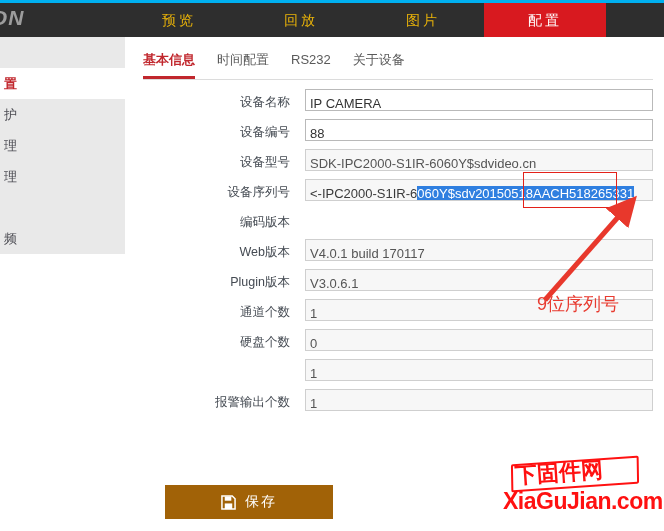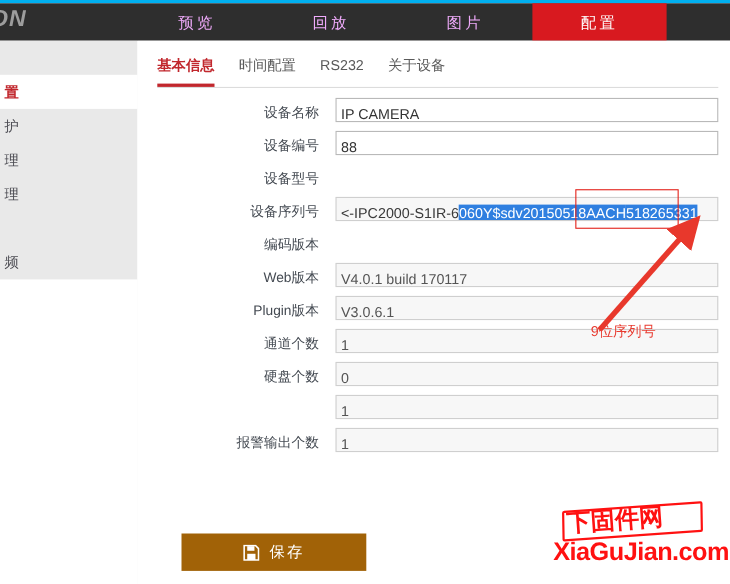--- a/index.html
+++ b/index.html
@@ -25,21 +25,21 @@
   .brand {
     position: absolute; left: -16px; top: 3px;
     font-size: 21px; font-style: italic; font-weight: bold;
     letter-spacing: 1px; color: #9d9d9d;
     font-family: "Liberation Sans", "DejaVu Sans", sans-serif;
     white-space: nowrap;
   }
   .nav-items { position: absolute; left: 118px; top: 0; height: 34px; display: flex; }
   .nav-item {
     width: 122px; height: 34px; line-height: 34px; text-align: center;
-    color: #f0abfc; font-size: 14px; letter-spacing: 3px;
+    color: #eab308; font-size: 14px; letter-spacing: 3px;
     cursor: pointer; user-select: none;
   }
   .nav-item.active { background: #d8191f; color: #ffffff; font-weight: normal; }
 
   
   .sidebar {
     position: absolute; left: 0; top: 37px; width: 125px; height: 494px;
     background: #e9e9e9;
   }
   .side-item {
@@ -104,21 +104,21 @@
   .redbox {
     position: absolute; left: 398px; top: -7px;
     width: 94px; height: 36px;
     border: 1.5px solid #e32119;
     pointer-events: none;
   }
 
   
   .annot-text {
     position: absolute; left: 537px; top: 292px;
-    font-size: 13px; color: #e83b30; white-space: nowrap;
+    font-size: 18px; color: #e83b30; white-space: nowrap;
     font-weight: normal;
   }
   .arrow-svg { position: absolute; left: 505px; top: 195px; pointer-events: none; }
 
   
   .savebtn {
     position: absolute; left: 165px; top: 485px;
     width: 168px; height: 34px;
     background: #a16207; color: #ffffff;
     border: none; cursor: pointer;
@@ -195,20 +195,21 @@
         <div class="finput">IP CAMERA</div>
       </div>
 
       <div class="frow">
         <div class="flabel">设备编号</div>
         <div class="finput">88</div>
       </div>
 
       <div class="frow">
         <div class="flabel">设备型号</div>
+        <div class="finput readonly">SDK-IPC2000-S1IR-6060Y$sdvideo.cn</div>
       </div>
 
       <div class="frow">
         <div class="flabel">设备序列号</div>
         <div class="finput readonly serial-wrap">
           <span class="sel-none">&lt;-IPC2000-S1IR-6</span><span class="sel-blue">060Y$sdv20150518AACH</span><span class="sel-blue">518265331</span>
         </div>
         <div class="redbox"></div>
       </div>
 

